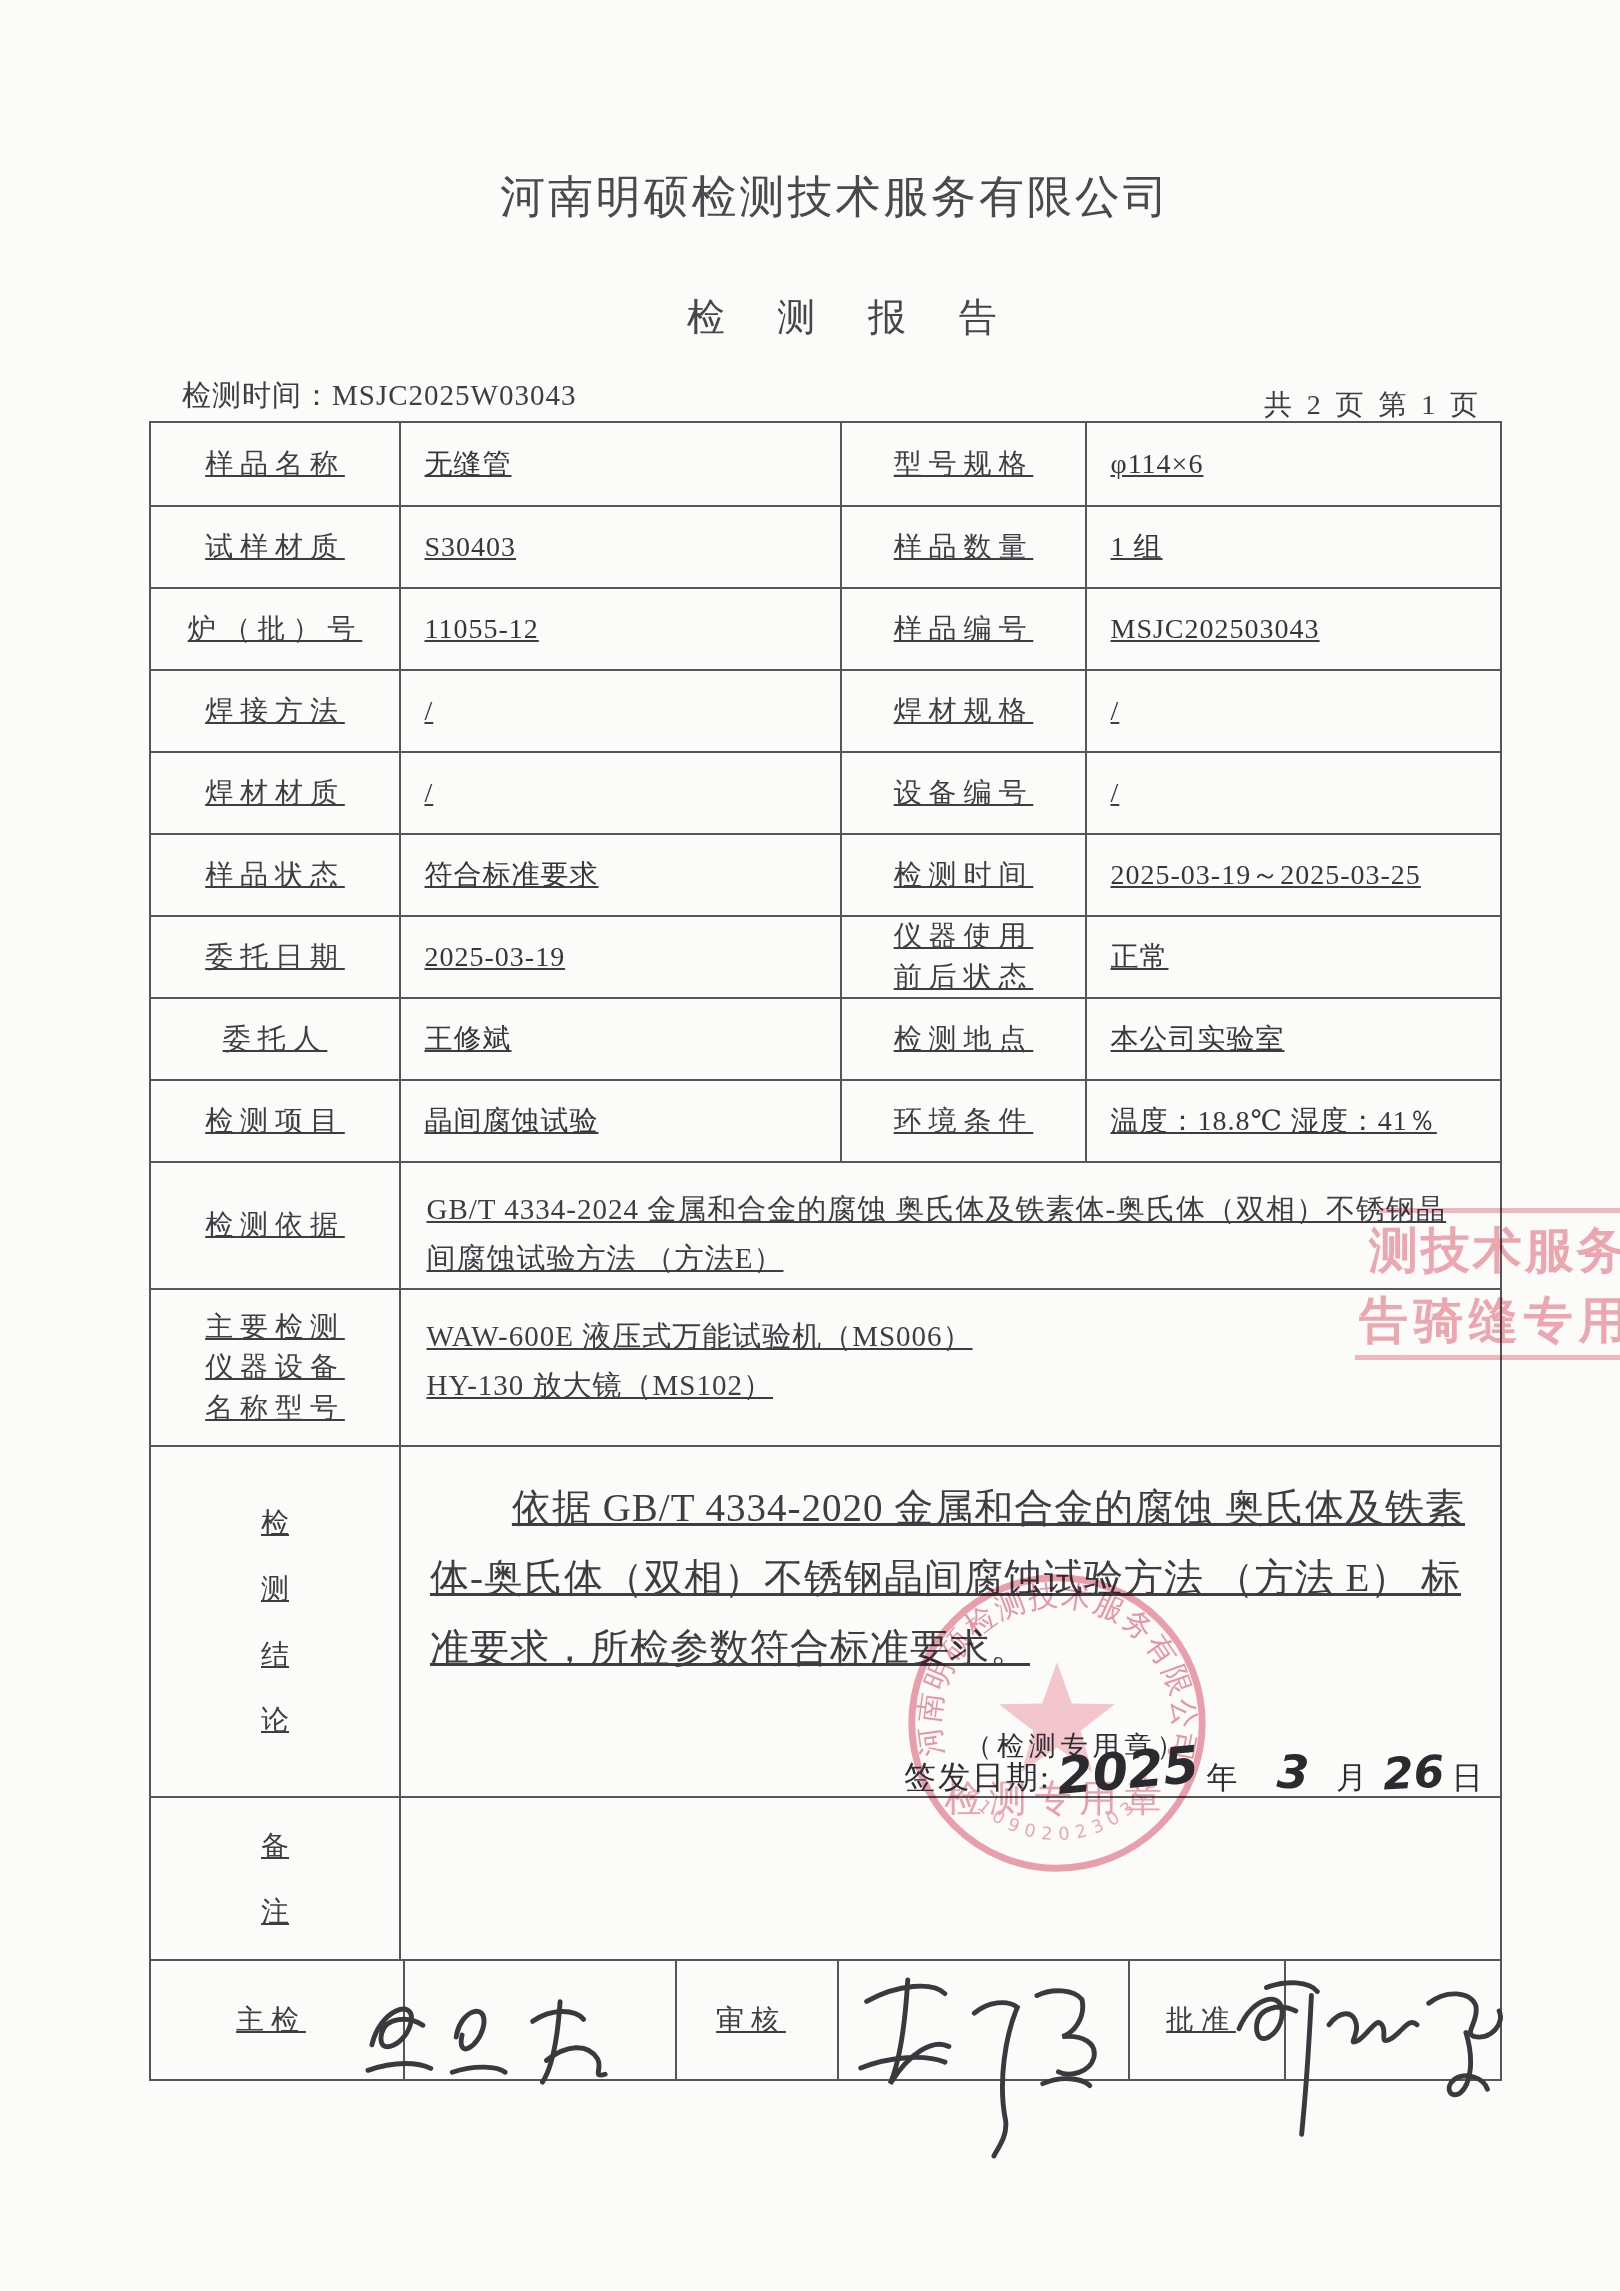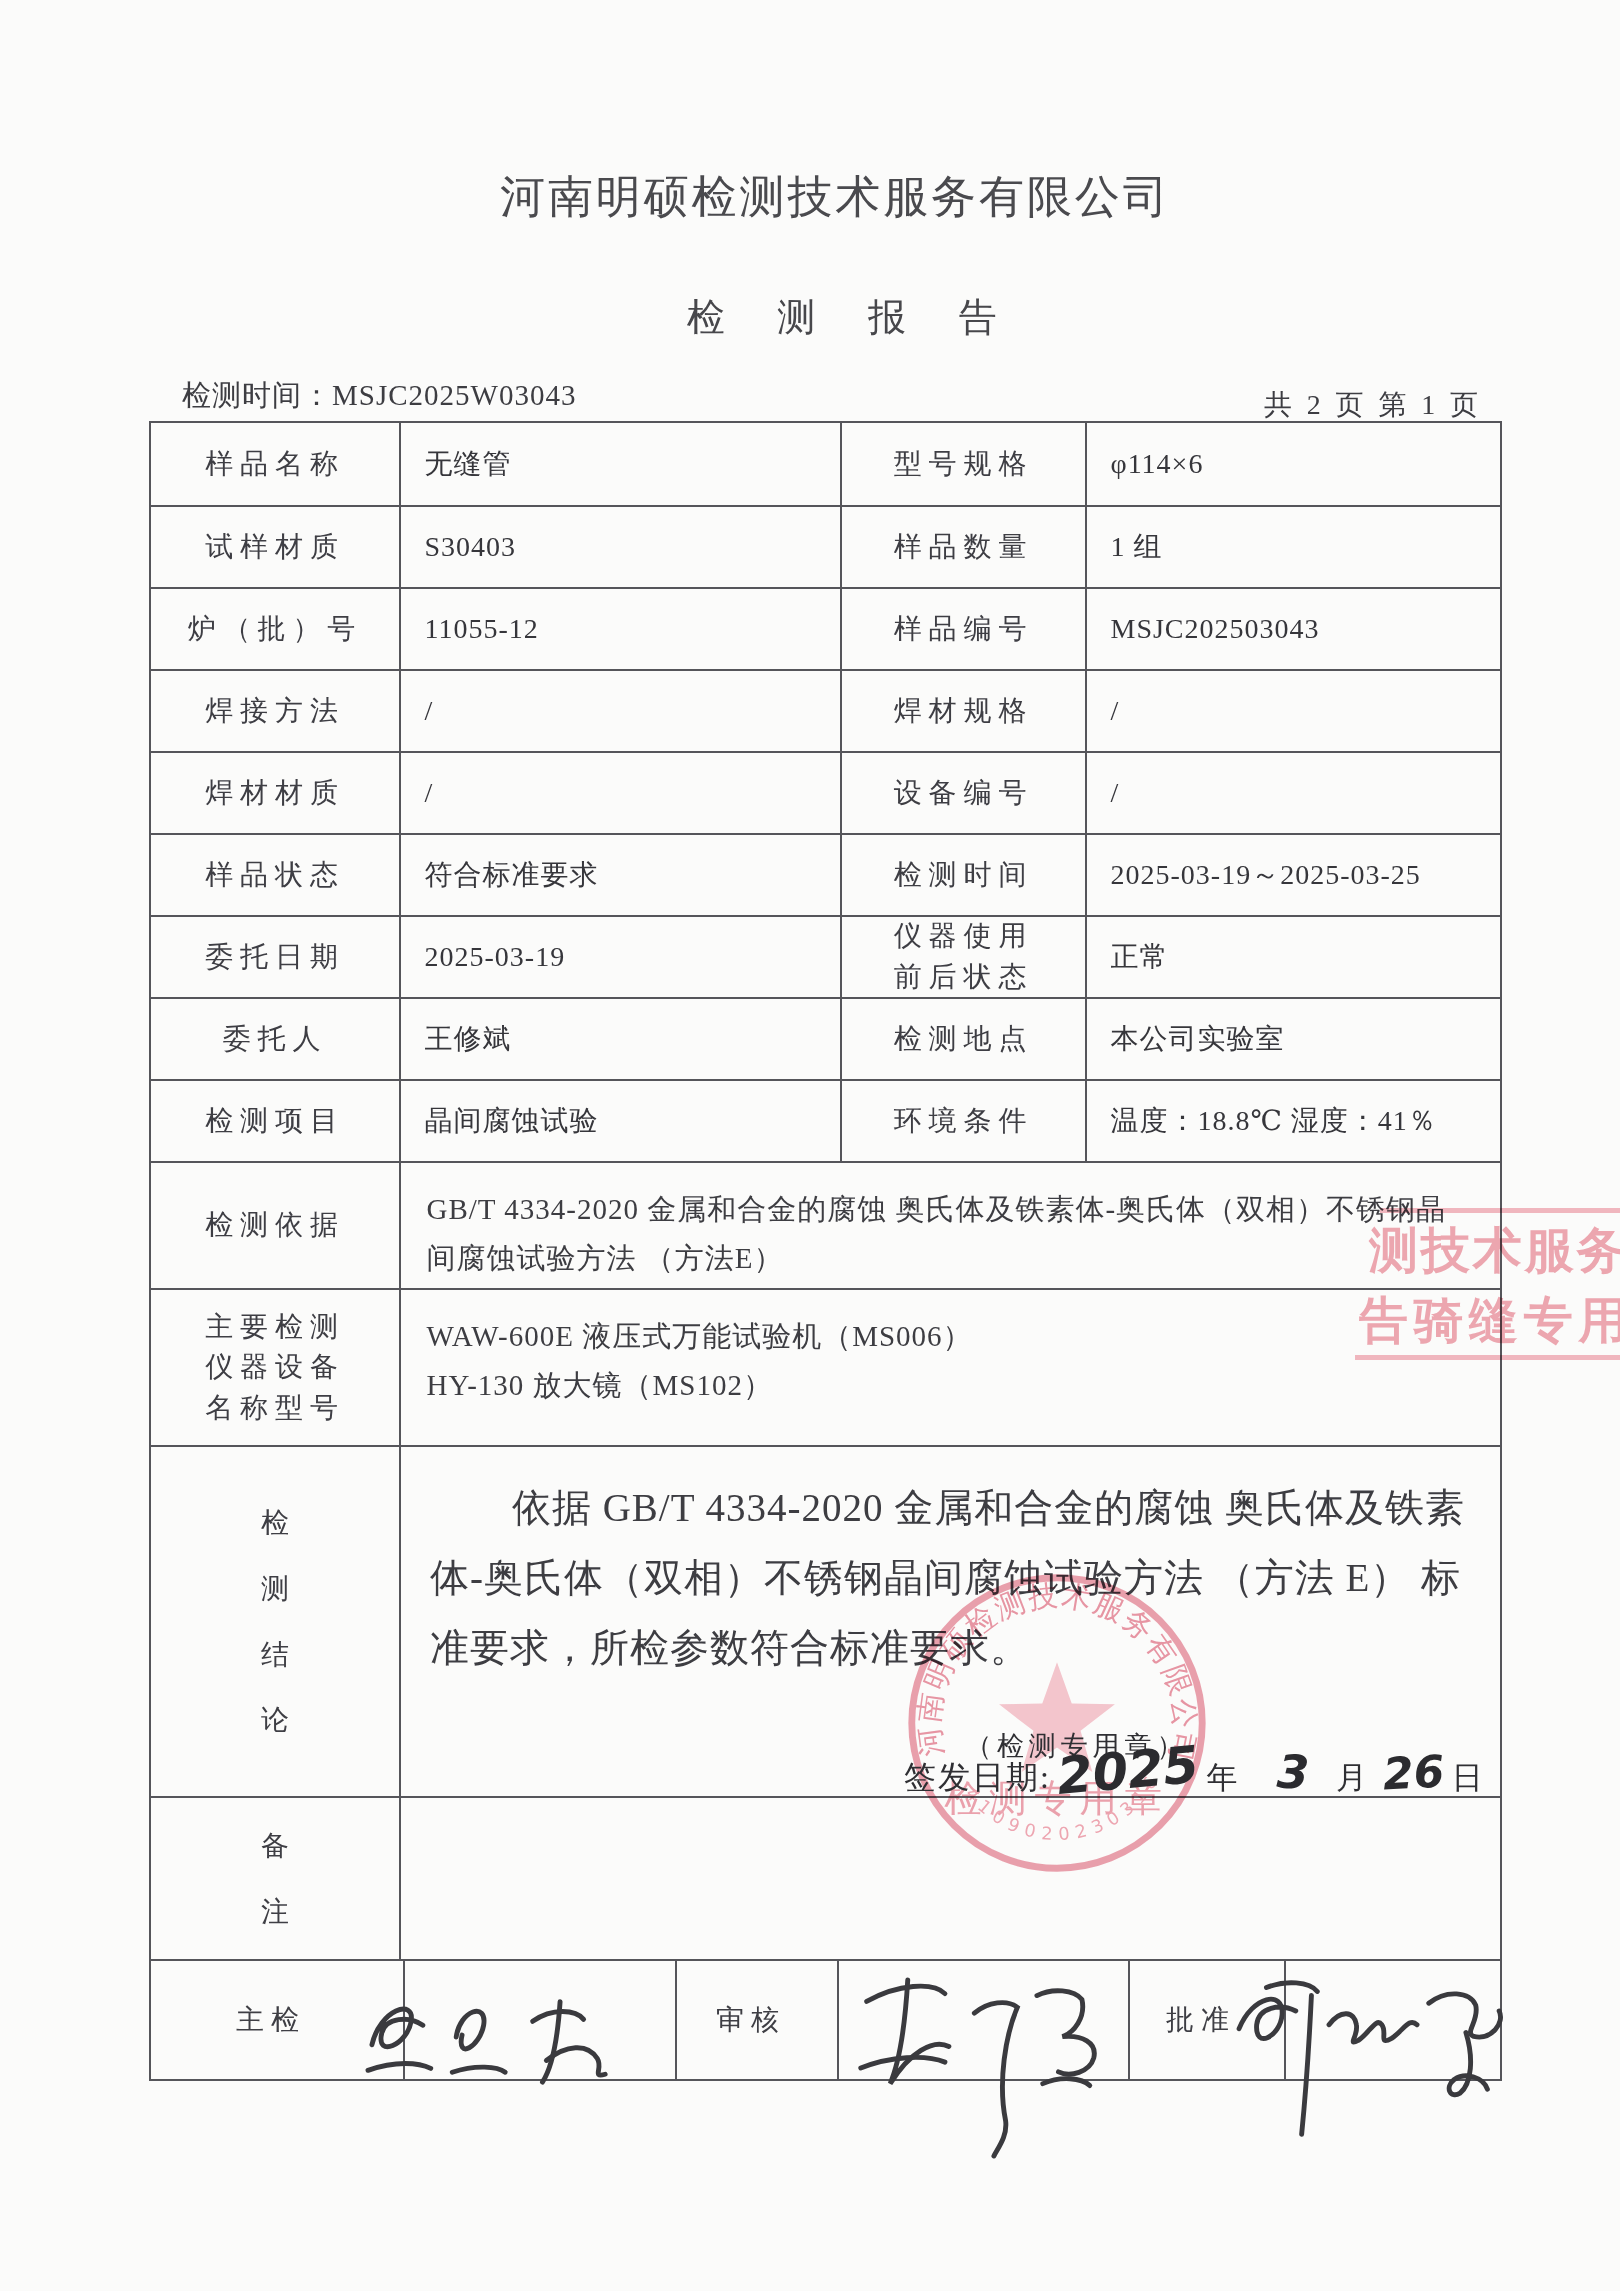--- a/index.html
+++ b/index.html
@@ -17,21 +17,21 @@
   .report-title{
     position:absolute;top:292px;left:0;width:1647px;text-align:center;
     font-size:38px;letter-spacing:21.6px;color:#47474b;transform:translateX(29px);
   }
   .report-no{position:absolute;top:376px;left:182px;font-size:29px;letter-spacing:1px;}
   .page-info{position:absolute;top:386px;left:1264px;font-size:28px;letter-spacing:3.9px;}
 
   
   .report-table{
     position:absolute;left:149px;top:421px;width:1353px;
-    border:2px solid #55555a;box-sizing:border-box;background:transparent;
+    border:2px solid #55555a;box-sizing:border-box;background:transparent;text-decoration:underline;
   }
   .r{display:grid;box-sizing:border-box;border-top:2px solid #55555a;}
   .r:first-child{border-top:none;}
   .r-normal{grid-template-columns:248px 441px 245px 1fr;height:82px;}
   .r-basis {grid-template-columns:248px 1fr;height:127px;}
   .r-equip {grid-template-columns:248px 1fr;height:157px;}
   .r-concl {grid-template-columns:248px 1fr;height:351px;}
   .r-remark{grid-template-columns:248px 1fr;height:163px;}
   .r-sig   {grid-template-columns:240px 260px 150px 279px 144px 1fr;height:120px;gap:12px;}
   .c{box-sizing:border-box;border-left:2px solid #55555a;display:flex;align-items:center;overflow:hidden;}
@@ -142,21 +142,21 @@
   <div class="r r-normal">
     <div class="c lab">检测项目</div>
     <div class="c val">晶间腐蚀试验</div>
     <div class="c lab">环境条件</div>
     <div class="c val">温度：18.8℃  湿度：41％</div>
   </div>
 
   <div class="r r-basis">
     <div class="c lab">检测依据</div>
     <div class="c big">
-      <div class="big-text">GB/T 4334-2020 金属和合金的腐蚀 奥氏体及铁素体-奥氏体（双相）不锈钢晶间腐蚀试验方法 （方法E）</div>
+      <div class="big-text">GB/T 4334-2024 金属和合金的腐蚀 奥氏体及铁素体-奥氏体（双相）不锈钢晶间腐蚀试验方法 （方法E）</div>
     </div>
   </div>
 
   <div class="r r-equip">
     <div class="c lab">主要检测
 仪器设备
 名称型号</div>
     <div class="c big">
       <div class="big-text" style="white-space:pre-line;">WAW-600E 液压式万能试验机（MS006）
 HY-130 放大镜（MS102）</div>

